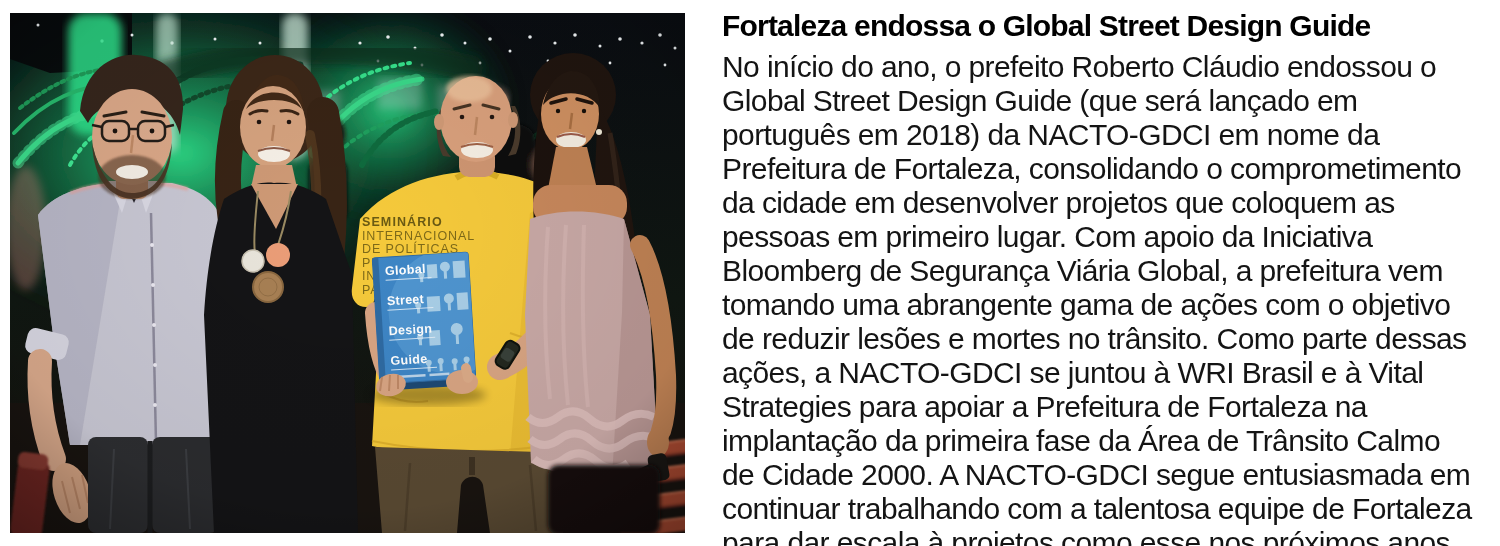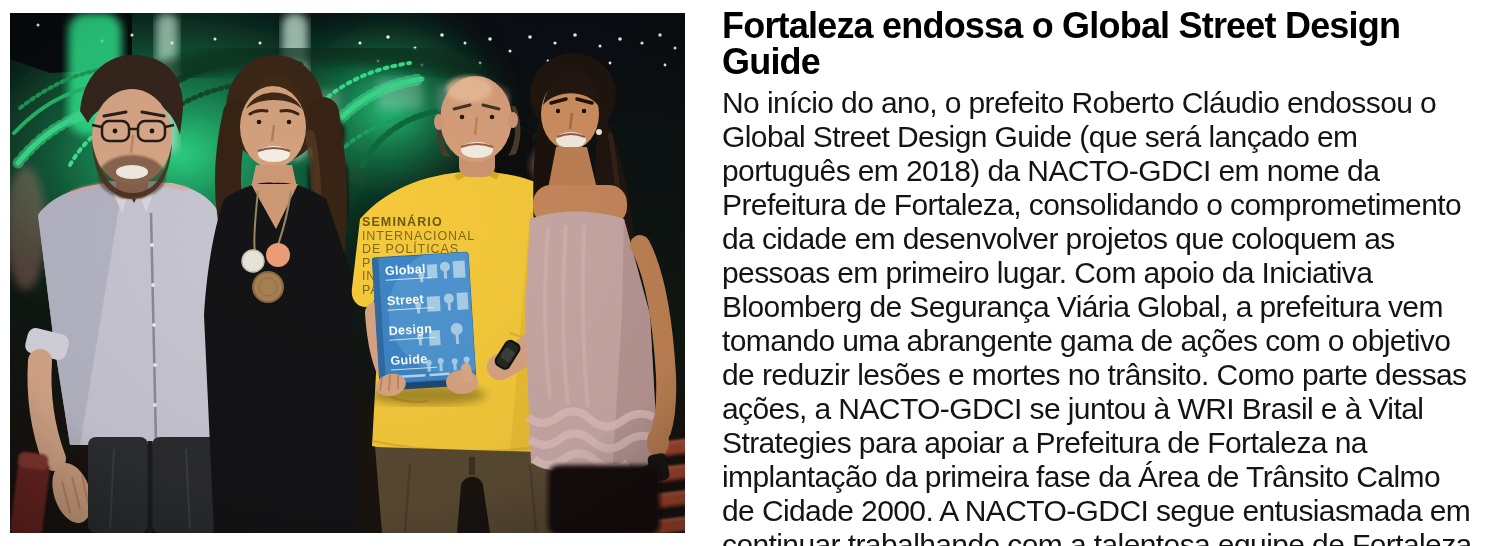--- a/index.html
+++ b/index.html
@@ -10,21 +10,21 @@
   .page{position:absolute;inset:0;}
   figure.photo{
     position:absolute;left:10px;top:13px;width:675px;height:520px;margin:0;
     overflow:hidden;background:#0b0e12;
   }
   figure.photo svg{display:block;width:675px;height:520px;}
   .article{
     position:absolute;left:722px;top:8px;width:752px;color:#111;
   }
   .article h1{
-    margin:0 0 6px 0;font-size:36px;font-weight:700;line-height:36px;
+    margin:0 0 6px 0;font-size:30px;font-weight:700;line-height:36px;
     letter-spacing:-0.8px;color:#000;
   }
   .article p{
     margin:0;font-size:30px;line-height:34px;letter-spacing:-0.6px;color:#141414;
   }
   .shirt-line{font-weight:700;letter-spacing:1.1px;}
   .shirt-line.light{font-weight:400;letter-spacing:0.9px;opacity:.85;}
   .book-word{font-weight:700;letter-spacing:.3px;}
 </style>
 </head>

